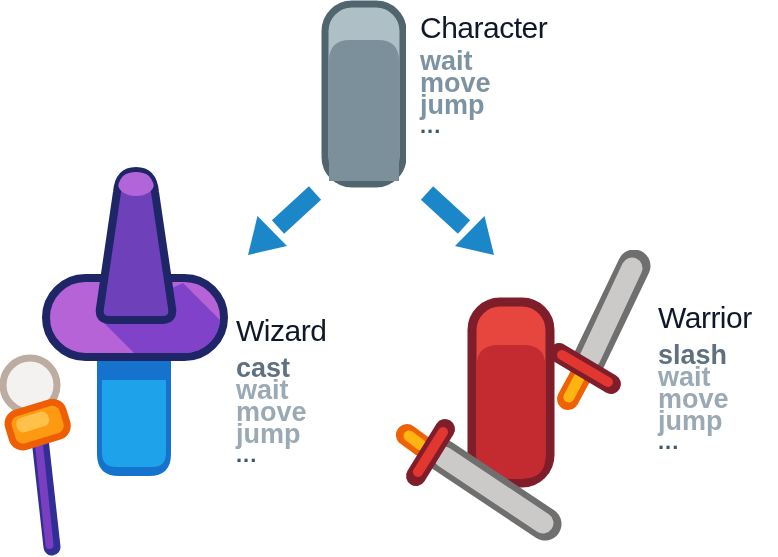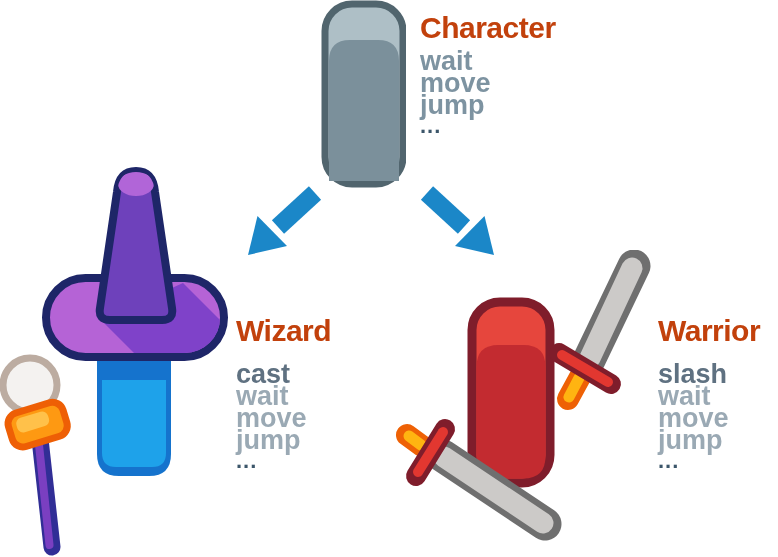--- a/index.html
+++ b/index.html
@@ -2,25 +2,25 @@
 <html><head>
 <meta charset="utf-8">
 <style>
   html,body{margin:0;padding:0;background:#ffffff;}
   .stage{
     position:relative;width:778px;height:557px;background:#ffffff;overflow:hidden;
     font-family:"Liberation Sans",sans-serif;
   }
   .stage svg{position:absolute;display:block;}
   .class-block{position:absolute;}
-  .class-title{font-weight:bold;color:#c2410c;letter-spacing:-0.5px;}
+  .class-title{font-weight:normal;color:#0f172a;letter-spacing:-0.5px;}
   .base .class-title{font-size:30px;line-height:36px;}
   .sub  .class-title{font-size:30px;line-height:40px;}
   .methods{margin-top:4px;}
-  .sub .methods{margin-top:12px;}
+  .sub .methods{margin-top:6px;}
   .method{font-weight:bold;font-size:27px;line-height:22px;}
   .method.own{color:#7d93a1;}
   .method.new{color:#5f7181;}
   .method.inherited{color:#9aa9b4;}
   .dots{font-weight:bold;font-size:22px;line-height:12px;margin-top:4px;color:#3c566a;letter-spacing:1px;}
 </style>
 </head>
 <body>
 
 <div class="stage">
@@ -117,21 +117,21 @@
     <div class="class-title">Wizard</div>
     <div class="methods">
       <div class="method new">cast</div>
       <div class="method inherited">wait</div>
       <div class="method inherited">move</div>
       <div class="method inherited">jump</div>
       <div class="dots">...</div>
     </div>
   </div>
 
-  <div class="class-block sub" style="left:658px;top:311px">
+  <div class="class-block sub" style="left:658px;top:298px">
     <div class="class-title">Warrior</div>
     <div class="methods">
       <div class="method new">slash</div>
       <div class="method inherited">wait</div>
       <div class="method inherited">move</div>
       <div class="method inherited">jump</div>
       <div class="dots">...</div>
     </div>
   </div>
 

